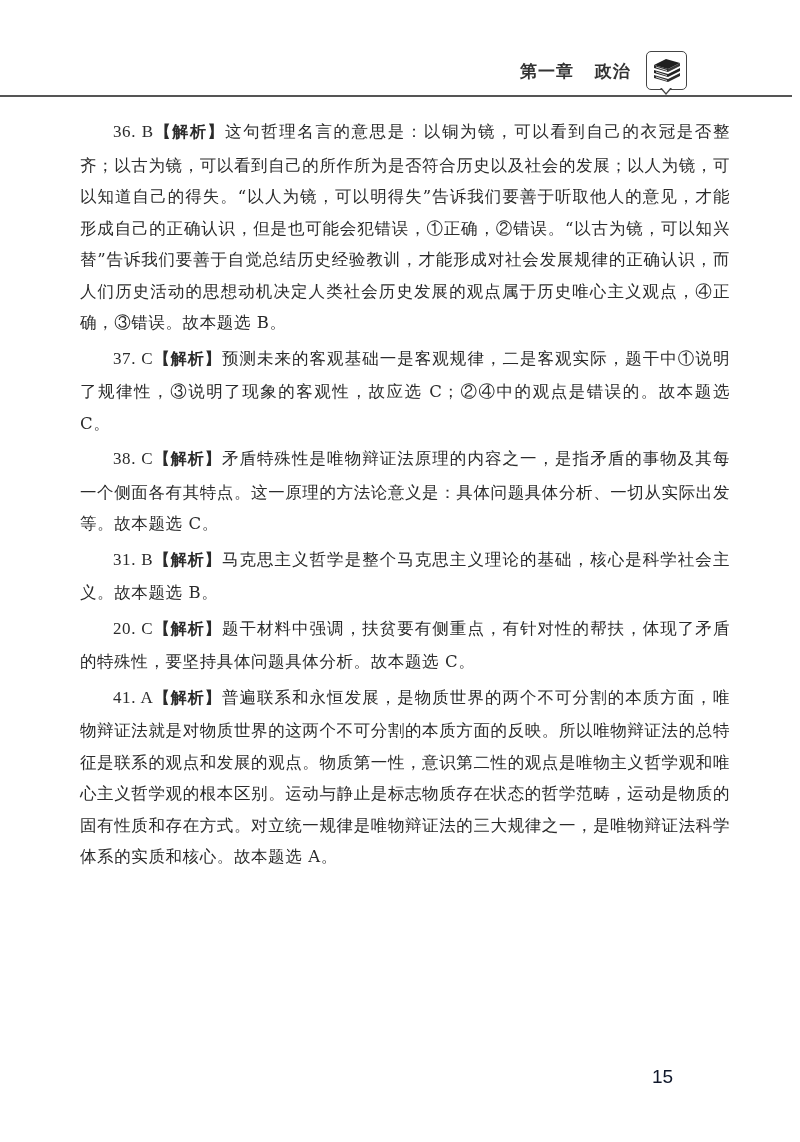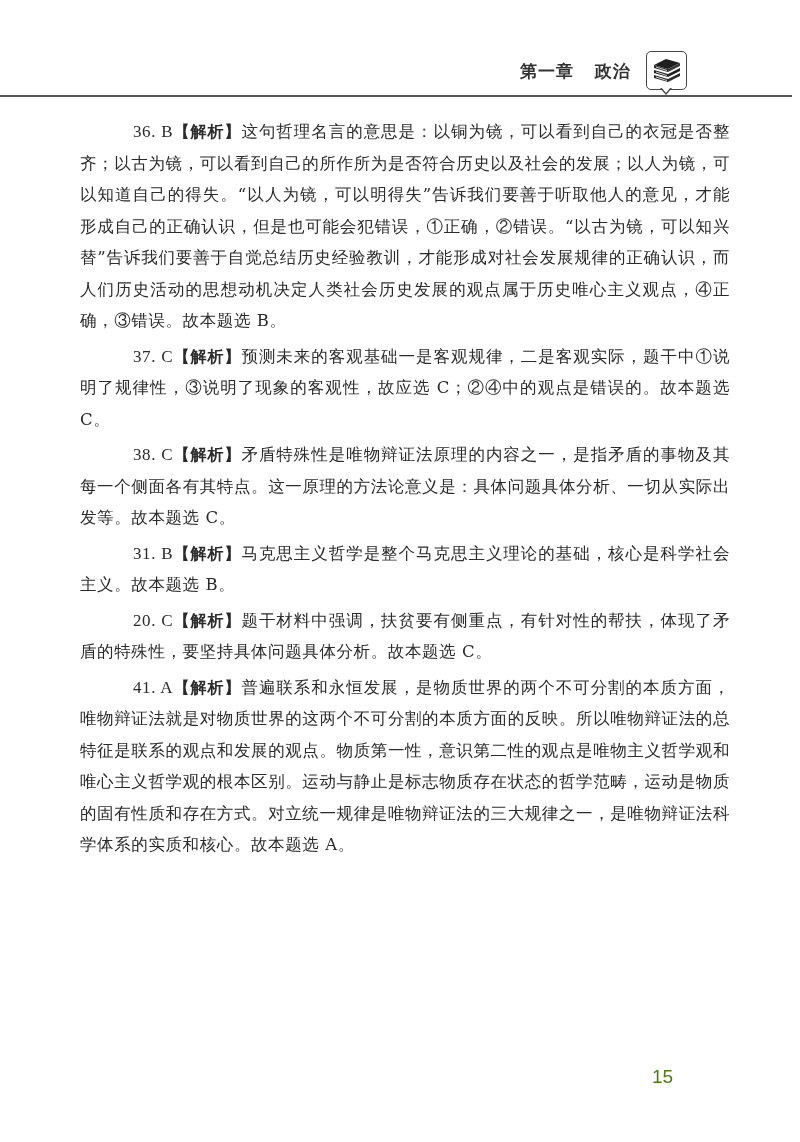--- a/index.html
+++ b/index.html
@@ -45,26 +45,26 @@
     position: absolute; left: 80px; top: 116px; width: 650px;
   }
   .para {
     font-size: 16.5px;
     line-height: 31.5px;
     text-align: justify;
     margin: 0 0 4px 0;
     letter-spacing: 0.6px;
   }
   .para.indent { text-indent: 33px; }
-  .q-num { font-family: "Liberation Serif", "DejaVu Serif", serif; font-size: 17px; margin-left: 20px; }
-  .q-tag { font-family: Liberation Serif, serif; font-weight: bold; font-size: 16px; }
+  .q-num { font-family: "Liberation Serif", "DejaVu Serif", serif; font-size: 17px; }
+  .q-tag { font-family: Liberation Mono, monospace; font-weight: bold; font-size: 16px; }
   .page-number {
     position: absolute; left: 652px; top: 1066px;
     font-family: "Liberation Sans", "DejaVu Sans", sans-serif;
-    font-size: 19px; color: #4d7c0f;
+    font-size: 19px; color: #0f172a;
   }
 </style>
 </head>
 <body>
 
 <div class="header">
   <div class="header-title">第一章   政治</div>
   <div class="book-icon">
     <svg width="32" height="26" viewBox="0 0 32 26">
 

